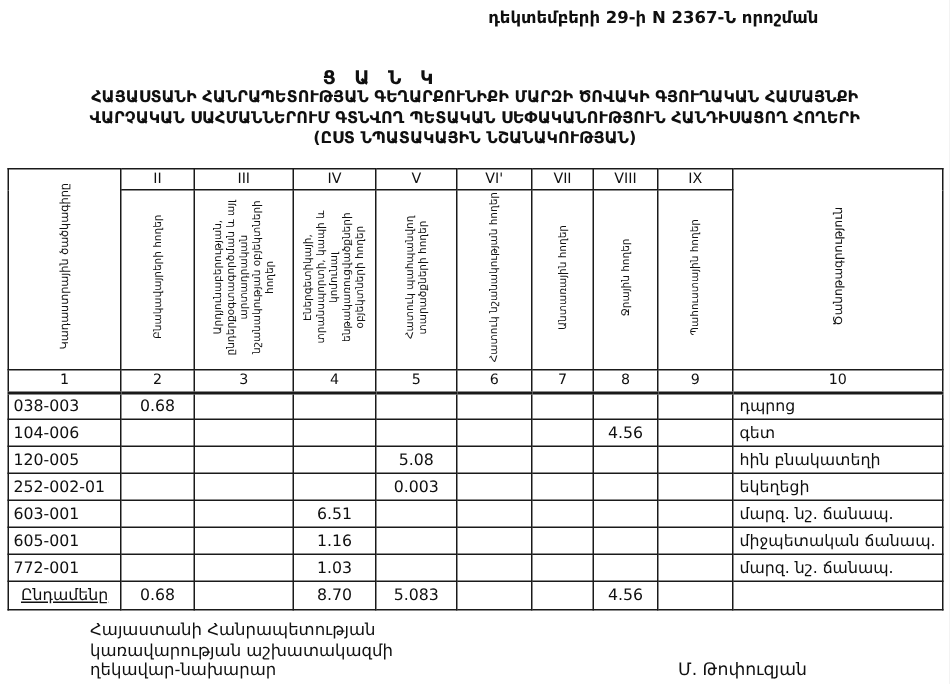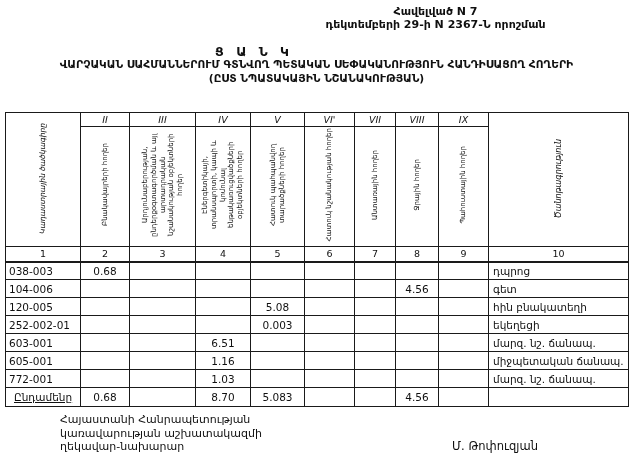--- a/index.html
+++ b/index.html
@@ -10,21 +10,21 @@
          font-size:11px;font-weight:bold;line-height:13px;}
   .heading{position:absolute;top:44px;left:0;width:508px;text-align:center;
            font-size:12.5px;font-weight:bold;letter-spacing:4px;}
   .title{position:absolute;top:58px;left:0;width:633px;text-align:center;
          font-size:10.7px;font-weight:bold;line-height:13.5px;}
 
   .doc-table{position:absolute;top:112px;left:5px;width:623px;
              border-collapse:collapse;table-layout:fixed;}
   .doc-table th,.doc-table td{border:1px solid #1a1a1a;padding:0;
              font-weight:normal;overflow:hidden;}
-  tr.r-roman{height:14px;font-style:italic;}
+  tr.r-roman{height:14px;}
   tr.r-roman th{font-size:9.5px;font-weight:normal;}
   tr.r-cat{height:120px;}
   tr.r-cat th, th.corner, th.noteh{vertical-align:middle;text-align:center;}
   .vtext{display:inline-block;writing-mode:vertical-rl;transform:rotate(180deg);
          font-size:7px;line-height:1.25;max-height:114px;
          overflow-wrap:break-word;text-align:center;}
   th.corner .vtext{font-size:7.5px;max-height:128px;}
   th.noteh .vtext{font-size:8px;max-height:128px;}
   tr.r-num{height:15px;}
   tr.r-num td{font-size:9.5px;text-align:center;border-bottom:2px solid #1a1a1a;}
@@ -39,27 +39,27 @@
   .footer-left{position:absolute;top:413px;left:60px;font-size:11px;
                font-weight:normal;line-height:13.5px;}
   .signature{position:absolute;top:439px;left:452px;font-size:11.5px;font-weight:normal;}
 </style>
 </head>
 <body>
 
 <div class="page">
 
   <div class="annex">
-    <div>Հավելված N 7</div>
     <div>դեկտեմբերի 29-ի N 2367-Ն որոշման</div>
   </div>
 
   <div class="heading">Ց Ա Ն Կ</div>
 
   <div class="title">
+    <div>ՀԱՅԱՍՏԱՆԻ ՀԱՆՐԱՊԵՏՈՒԹՅԱՆ ԳԵՂԱՐՔՈՒՆԻՔԻ ՄԱՐԶԻ ԾՈՎԱԿԻ ԳՅՈՒՂԱԿԱՆ ՀԱՄԱՅՆՔԻ</div>
     <div>ՎԱՐՉԱԿԱՆ ՍԱՀՄԱՆՆԵՐՈՒՄ ԳՏՆՎՈՂ ՊԵՏԱԿԱՆ ՍԵՓԱԿԱՆՈՒԹՅՈՒՆ ՀԱՆԴԻՍԱՑՈՂ ՀՈՂԵՐԻ</div>
     <div>(ԸՍՏ ՆՊԱՏԱԿԱՅԻՆ ՆՇԱՆԱԿՈՒԹՅԱՆ)</div>
   </div>
 
   <table class="doc-table">
     <colgroup>
       <col style="width:75px">
         <col style="width:49px">
         <col style="width:66px">
       <col style="width:55px">

